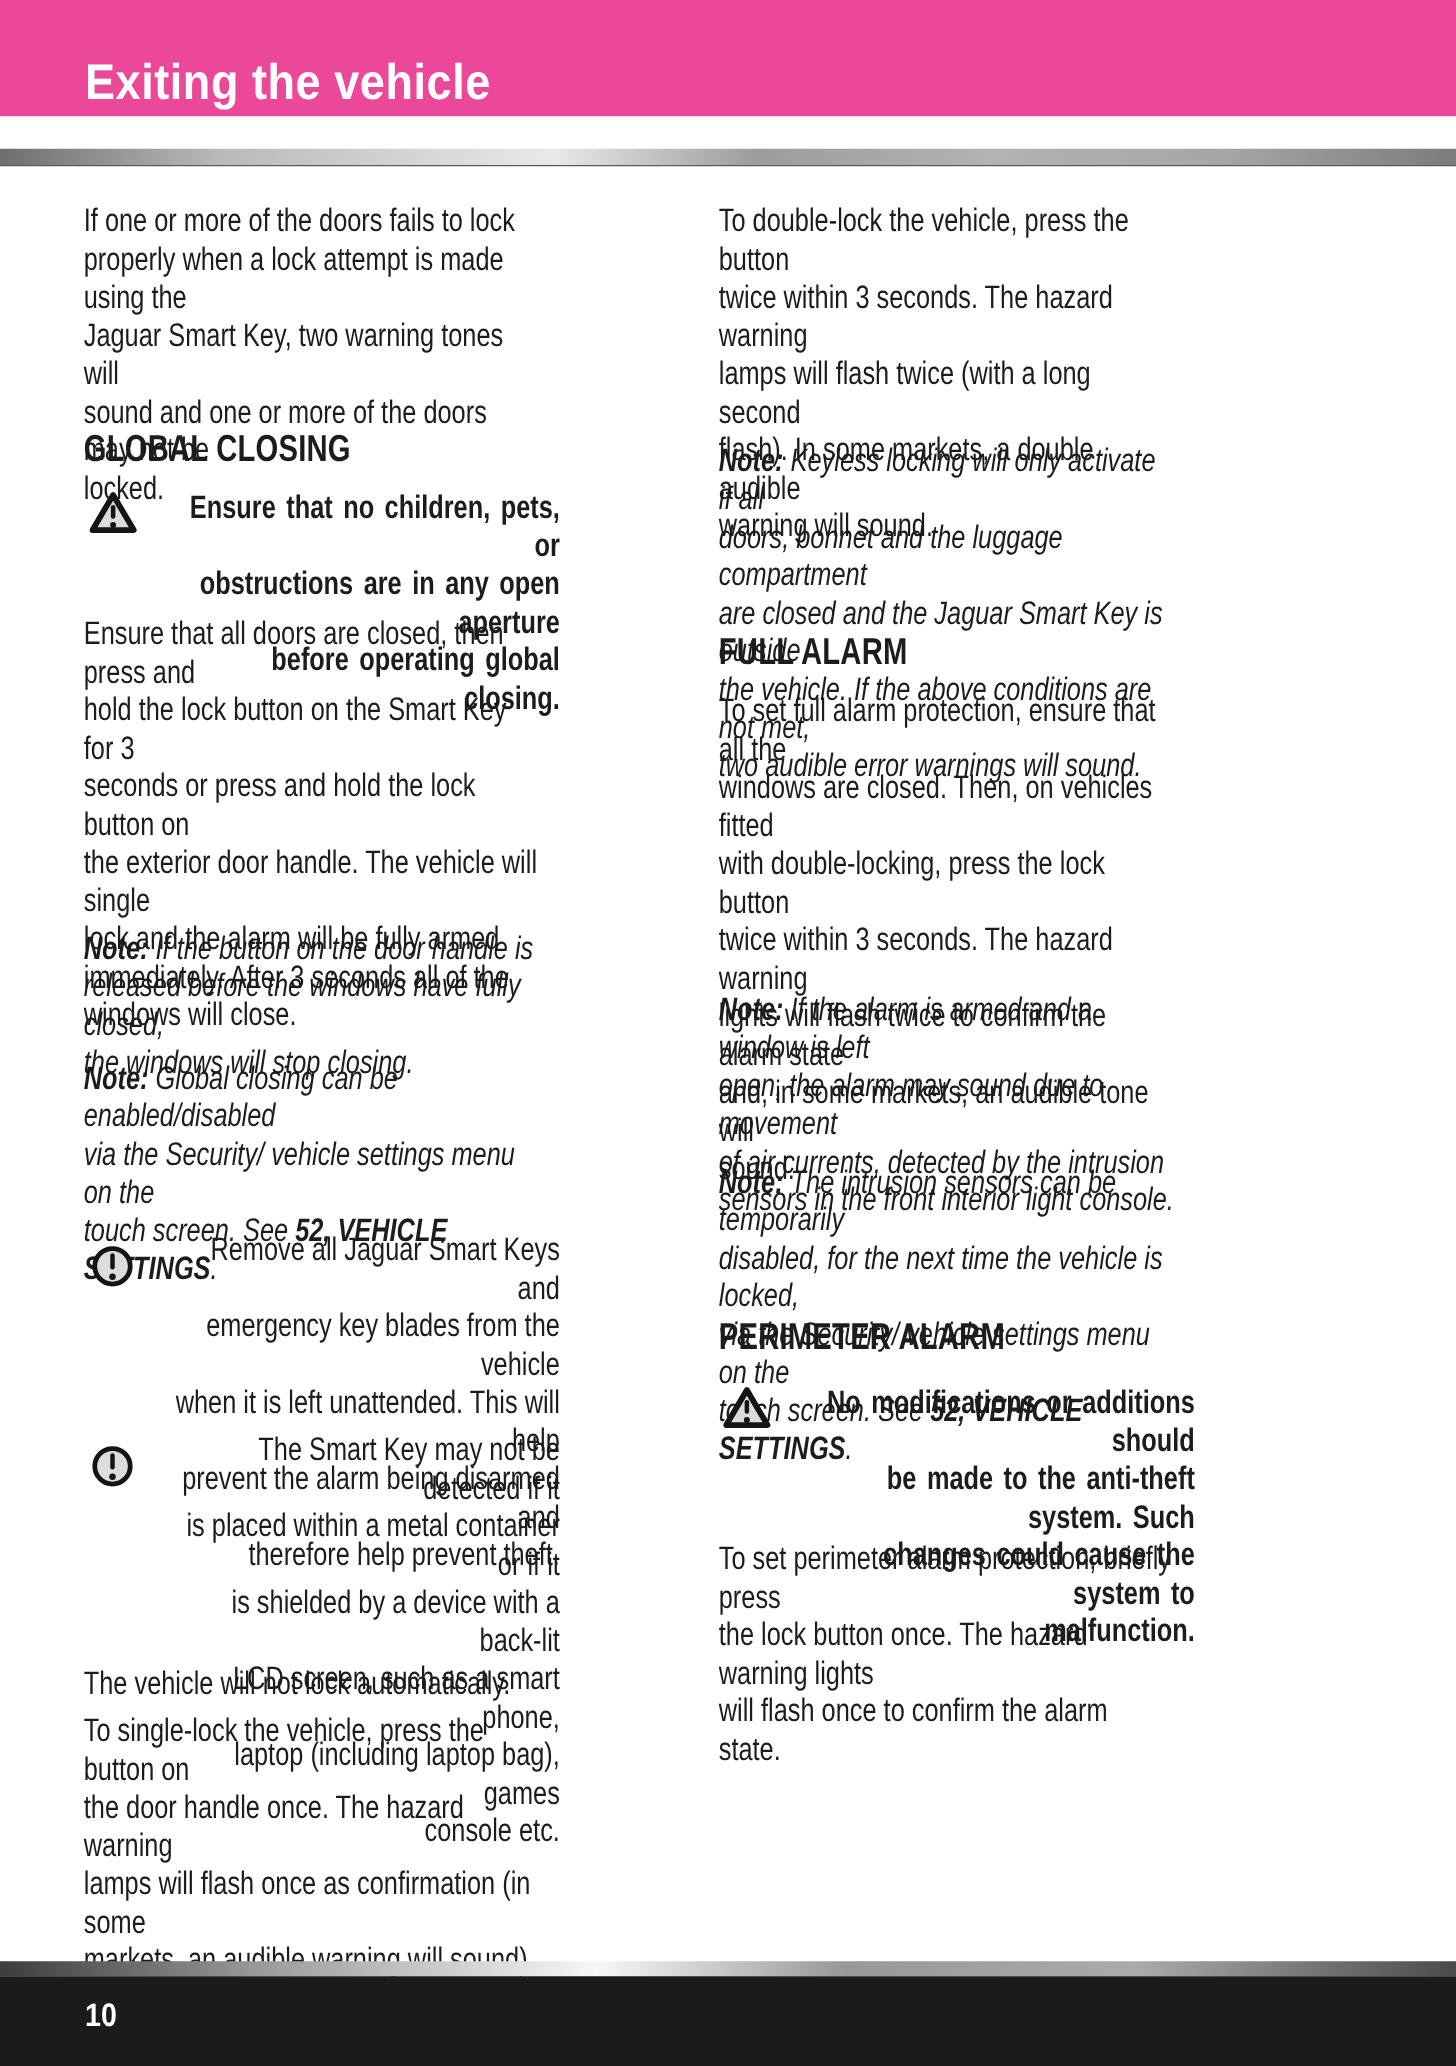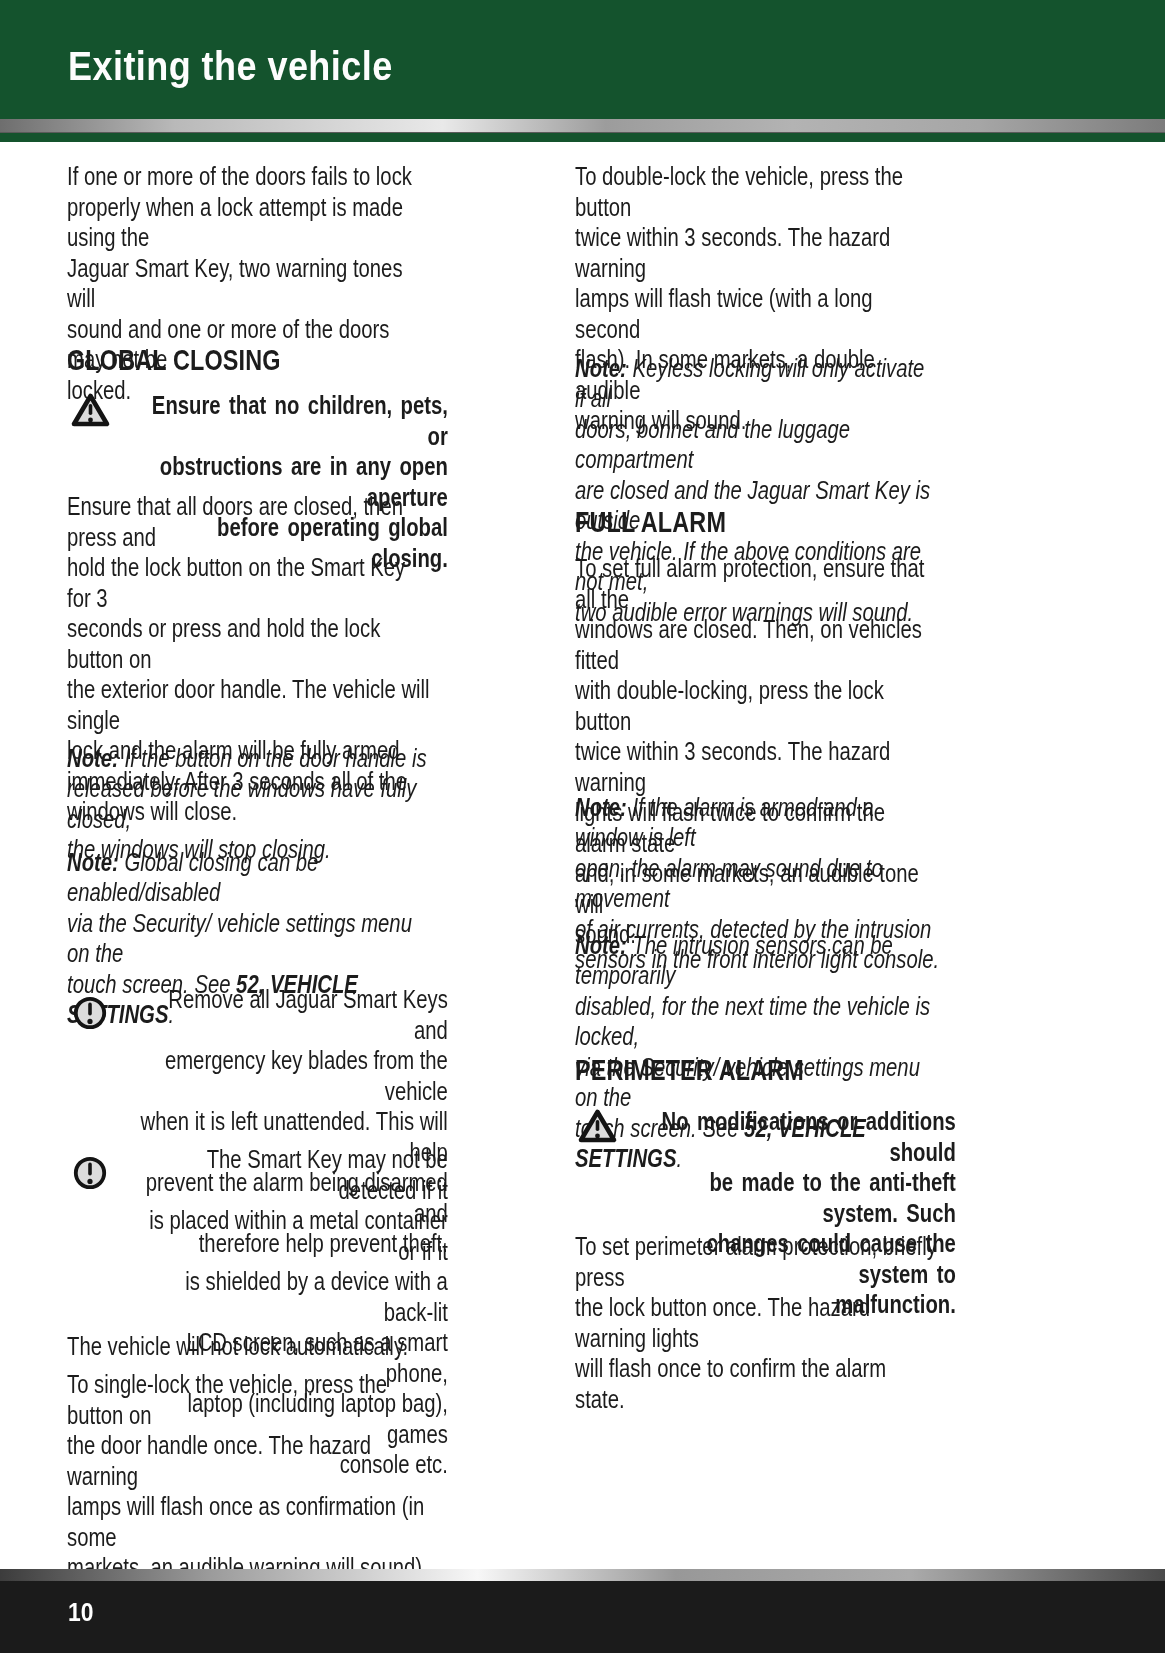--- a/index.html
+++ b/index.html
@@ -1,21 +1,21 @@
 <!DOCTYPE html>
 <html><head>
 <meta charset="utf-8">
 <style>
   html,body{margin:0;padding:0;}
   body{width:1165px;height:1653px;background:#ffffff;overflow:hidden;
        font-family:"Liberation Sans",sans-serif;color:#1c1c1c;}
   .page{position:relative;width:1165px;height:1653px;background:#ffffff;}
 
   
-  .hdr{position:absolute;left:0;top:0;width:1165px;height:142px;background:#14532d;}
+  .hdr{position:absolute;left:0;top:0;width:1165px;height:93px;background:#ec4899;}
   .hdr-title{position:absolute;left:68px;top:44px;font-size:40px;font-weight:bold;color:#fdfdfd;
              white-space:nowrap;display:inline-block;transform:scaleX(0.9);transform-origin:0 0;
              letter-spacing:0.5px;}
   .bar-top{position:absolute;left:0;top:119px;width:1165px;height:13px;
            background:linear-gradient(90deg,#6e6e6e 0%,#b9b9b9 15%,#e9e9e9 38%,#9c9c9c 52%,#b3b3b3 68%,#a6a6a6 84%,#7c7c7c 100%);
            border-bottom:1px solid #5a5a5a;}
 
   
   .bar-bot{position:absolute;left:0;top:1569px;width:1165px;height:12px;
            background:linear-gradient(90deg,#3c3c3c 0%,#9b9b9b 18%,#f7f7f7 41%,#989898 58%,#ababab 78%,#4a4a4a 100%);}

